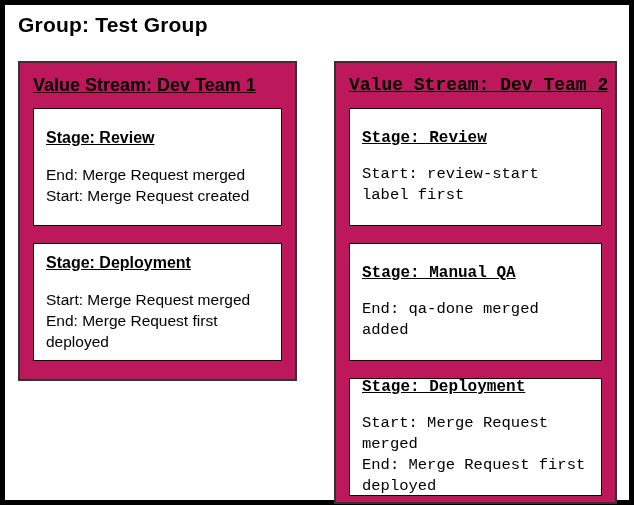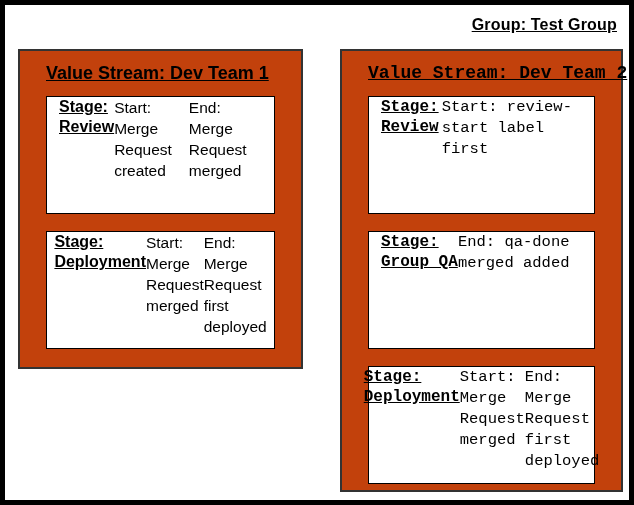--- a/index.html
+++ b/index.html
@@ -12,55 +12,54 @@
     overflow: hidden;
   }
   .canvas {
     width: 634px;
     height: 505px;
     border: 5px solid #000000;
     background: #ffffff;
     padding: 7px 12px 0 13px;
   }
   .group-title {
-    font-size: 16px;
+    font-size: 21px;
     font-weight: bold;
-    text-decoration: underline;
     line-height: 26px;
     letter-spacing: 0.2px;
-    text-align: right;
   }
   .columns {
     display: flex;
     align-items: flex-start;
     gap: 37px;
     margin-top: 11px;
   }
   .value-stream {
     border: 2px solid #333333;
-    background: #c2410c;
-    padding: 11px 26px;
+    background: #be185d;
+    padding: 11px 13px;
+    margin-top: 12px;
   }
   .vs-1 { width: 285px; height: 320px; }
   .vs-2 { width: 283px; height: 443px; font-family: Liberation Mono, monospace; }
   .vs-title {
     font-size: 18px;
     font-weight: bold;
     text-decoration: underline;
     line-height: 23px;
     margin-bottom: 11px;
     white-space: nowrap;
   }
   .stage {
     border: 1px solid #000000;
     background: #ffffff;
     height: 118px;
     padding: 0 12px;
     display: flex;
-    flex-direction: row;
+    flex-direction: column;
     justify-content: center;
     margin-bottom: 17px;
   }
   .stage:last-child { margin-bottom: 0; }
   .stage-title {
     font-size: 16px;
     font-weight: bold;
     text-decoration: underline;
     line-height: 20px;
     margin-bottom: 16px;
@@ -76,41 +75,41 @@
 <div class="canvas">
   <h1 class="group-title">Group: Test Group</h1>
 
   <div class="columns">
 
     <section class="value-stream vs-1">
       <h2 class="vs-title">Value Stream: Dev Team 1</h2>
 
       <div class="stage">
         <h3 class="stage-title">Stage: Review</h3>
+        <p class="stage-line">End: Merge Request merged</p>
         <p class="stage-line">Start: Merge Request created</p>
-        <p class="stage-line">End: Merge Request merged</p>
       </div>
 
       <div class="stage">
         <h3 class="stage-title">Stage: Deployment</h3>
         <p class="stage-line">Start: Merge Request merged</p>
         <p class="stage-line">End: Merge Request first deployed</p>
       </div>
     </section>
 
     <section class="value-stream vs-2">
       <h2 class="vs-title">Value Stream: Dev Team 2</h2>
 
       <div class="stage">
         <h3 class="stage-title">Stage: Review</h3>
         <p class="stage-line">Start: review-start label first</p>
       </div>
 
       <div class="stage">
-        <h3 class="stage-title">Stage: Group QA</h3>
+        <h3 class="stage-title">Stage: Manual QA</h3>
         <p class="stage-line">End: qa-done merged added</p>
       </div>
 
       <div class="stage">
         <h3 class="stage-title">Stage: Deployment</h3>
         <p class="stage-line">Start: Merge Request merged</p>
         <p class="stage-line">End: Merge Request first deployed</p>
       </div>
     </section>
 

